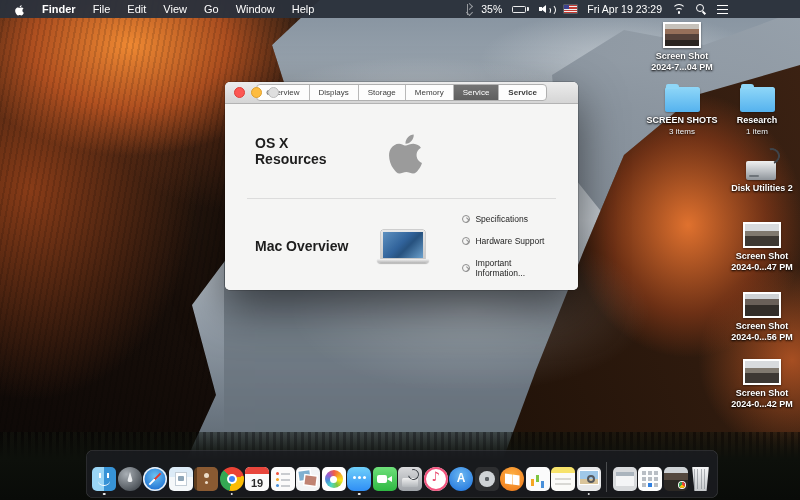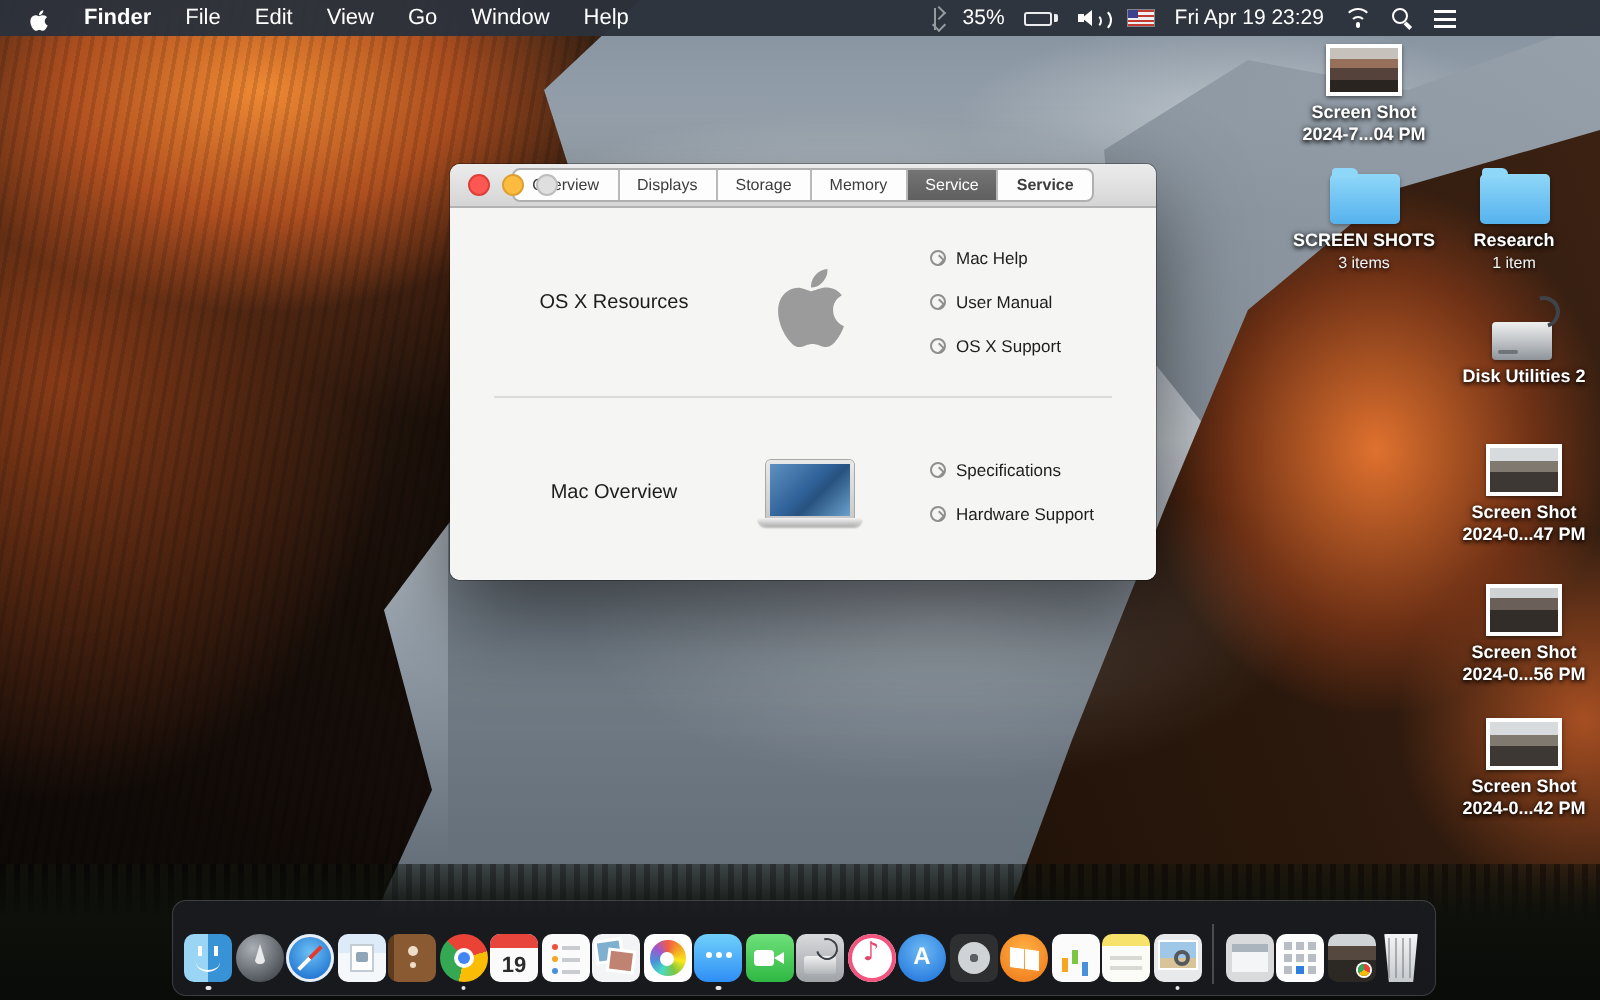--- a/index.html
+++ b/index.html
@@ -80,21 +80,21 @@
   .l-close{background:#fc5753;border:.5px solid #dd3f38;}
   .l-min{background:#fdbc40;border:.5px solid #de9f2e;}
   .l-zoom{background:#dfdfdf;border:.5px solid #bdbdbd;}
   .tabs{margin:0 auto;display:flex;height:15px;border:1px solid #b0b0b0;border-radius:4px;overflow:hidden;background:#fdfdfd;font-size:8px;color:#3c3c3c;}
   .tab{padding:0 9px;display:flex;align-items:center;border-right:1px solid #b9b9b9;cursor:default;white-space:nowrap;}
   .tab:last-child{border-right:none;font-weight:bold;}
   .tab.active{background:linear-gradient(180deg,#747474,#5f5f5f);color:#fff;}
   .win-body{position:absolute;top:22px;left:0;right:0;bottom:0;background:#f5f5f4;}
   .win-row{display:flex;align-items:center;height:94px;padding:0 16px 0 30px;box-sizing:border-box;}
   .win-divider{height:1px;background:#dcdcdc;margin:0 22px;}
-  .row-label{width:104px;font-size:10px;font-weight:normal;color:#1d1d1d;text-align:center;}
+  .row-label{width:104px;font-size:14px;font-weight:bold;color:#1d1d1d;}
   .row-art{width:92px;display:flex;justify-content:center;align-items:center;}
   .row-links{margin-left:14px;display:flex;flex-direction:column;gap:12px;}
   .link-row{display:flex;align-items:center;gap:5px;font-size:8.5px;color:#1d1d1d;cursor:pointer;}
   .link-icon{width:8px;height:8px;border:1px solid #8f8f8f;border-radius:50%;position:relative;flex:0 0 auto;box-sizing:border-box;}
   .link-icon::after{content:'';position:absolute;left:1.5px;top:2px;width:2.5px;height:2.5px;
     border-top:1px solid #8f8f8f;border-right:1px solid #8f8f8f;transform:rotate(45deg);}
   .apple-logo svg{display:block;}
   .macbook{display:flex;flex-direction:column;align-items:center;}
   .mb-screen{width:44px;height:29px;background:linear-gradient(180deg,#e9e9e9,#c9c9c9);border-radius:2.5px 2.5px 0 0;
     padding:2px 2px 1px;box-sizing:border-box;box-shadow:0 0 0 .5px #a8a8a8;}
@@ -309,34 +309,20 @@
       </div>
     </div>
     <div class="win-body">
       <div class="win-row">
         <div class="row-label">OS X Resources</div>
         <div class="row-art apple-logo">
           <svg width="41" height="50" viewBox="0 0 170 205">
               <path fill="#9b9b9b" d="M150.37 160.25c-2.45 5.66-5.35 10.87-8.71 15.66-4.58 6.53-8.33 11.05-11.22 13.56-4.48 4.12-9.28 6.23-14.42 6.35-3.69 0-8.14-1.05-13.32-3.18-5.2-2.12-9.97-3.17-14.34-3.17-4.58 0-9.49 1.05-14.75 3.17-5.26 2.13-9.5 3.24-12.74 3.35-4.93.21-9.84-1.96-14.75-6.52-3.13-2.73-7.04-7.41-11.73-14.04-5.03-7.08-9.17-15.29-12.41-24.65-3.47-10.11-5.21-19.9-5.21-29.38 0-10.86 2.35-20.22 7.04-28.07 3.69-6.3 8.61-11.28 14.76-14.93s12.79-5.51 19.95-5.63c3.91 0 9.05 1.21 15.43 3.59 6.36 2.39 10.45 3.6 12.24 3.6 1.34 0 5.88-1.42 13.57-4.24 7.27-2.62 13.41-3.7 18.44-3.28 13.63 1.1 23.87 6.47 30.68 16.15-12.19 7.39-18.22 17.73-18.1 31 .11 10.34 3.86 18.94 11.23 25.77 3.34 3.17 7.07 5.62 11.22 7.36-.9 2.61-1.85 5.11-2.86 7.51zM119.11 37.24c0 8.1-2.96 15.67-8.86 22.67-7.12 8.32-15.73 13.13-25.07 12.38a25.22 25.22 0 0 1-.19-3.07c0-7.78 3.39-16.1 9.4-22.91 3-3.45 6.82-6.31 11.45-8.6 4.62-2.25 8.99-3.5 13.1-3.74.12 1.08.17 2.17.17 3.27z"></path>
             </svg>
         </div>
-        <div class="row-links">
-          <div class="link-row">
-            <span class="link-icon"></span>
-            <span>Mac Help</span>
-          </div>
-          <div class="link-row">
-            <span class="link-icon"></span>
-            <span>User Manual</span>
-          </div>
-          <div class="link-row">
-            <span class="link-icon"></span>
-            <span>OS X Support</span>
-          </div>
-        </div>
       </div>
       <div class="win-divider"></div>
       <div class="win-row">
         <div class="row-label">Mac Overview</div>
         <div class="row-art">
           <div class="macbook">
               <div class="mb-screen">
                 <div class="mb-display"></div>
               </div>
               <div class="mb-base"></div>
@@ -344,20 +330,24 @@
         </div>
         <div class="row-links">
           <div class="link-row">
             <span class="link-icon"></span>
             <span>Specifications</span>
           </div>
           <div class="link-row">
             <span class="link-icon"></span>
             <span>Hardware Support</span>
           </div>
+          <div class="link-row">
+            <span class="link-icon"></span>
+            <span>Important Information...</span>
+          </div>
         </div>
       </div>
     </div>
   </div>
 
   <div id="dock">
     <div class="dock-item">
         <div class="di i-finder"></div>
         <span class="run-dot"></span>
       </div>

